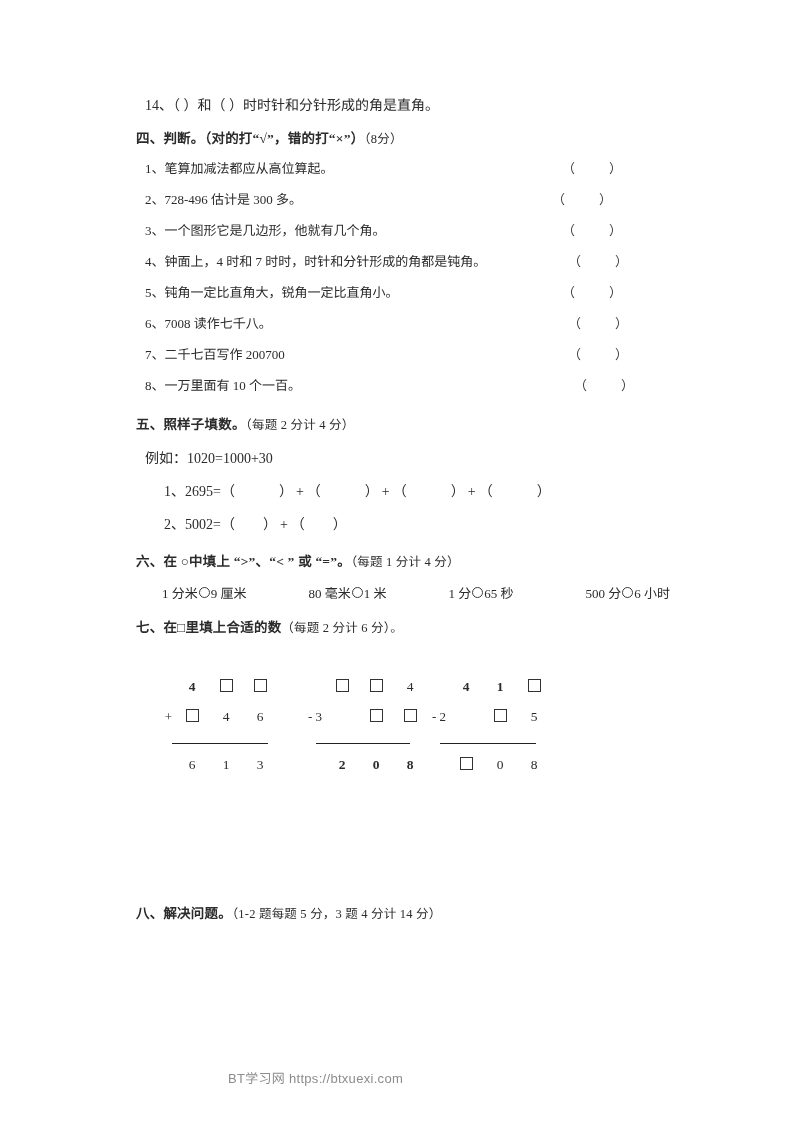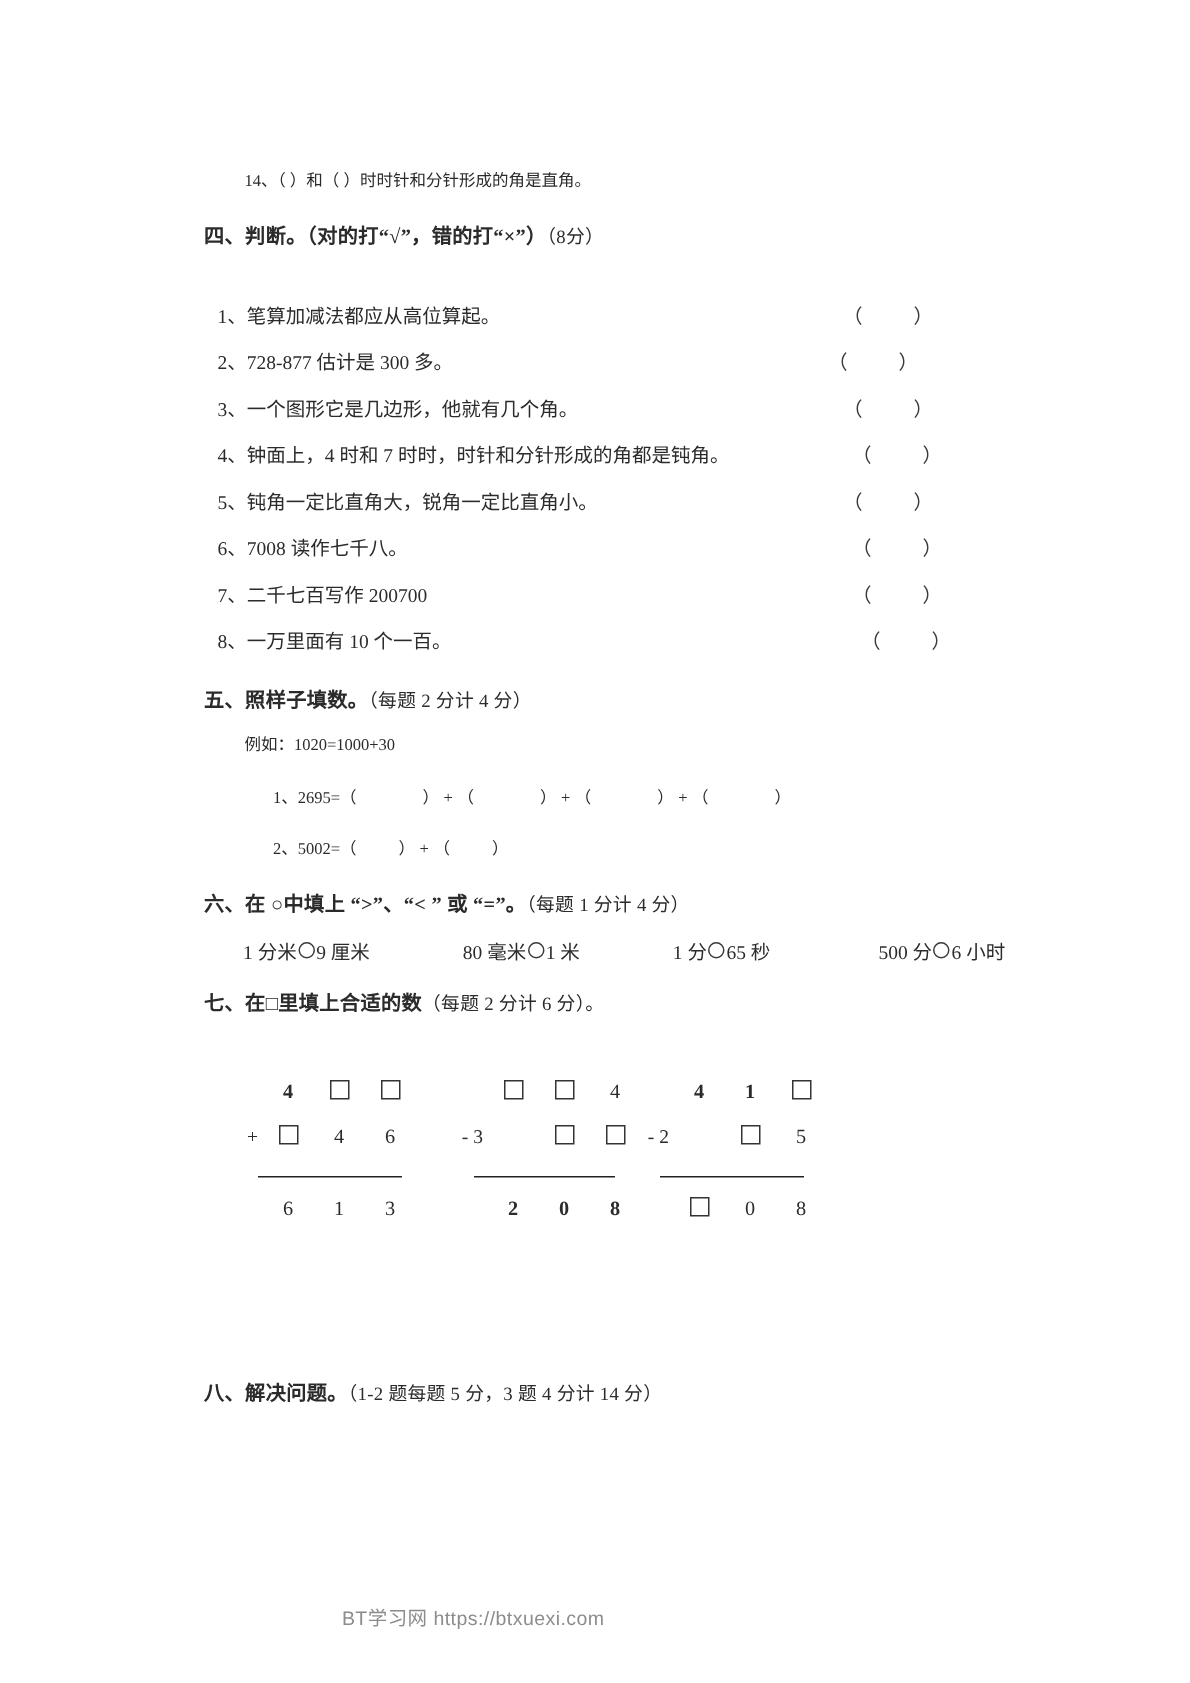--- a/index.html
+++ b/index.html
@@ -39,30 +39,30 @@
     margin: 0;
     letter-spacing: 0.2px;
     white-space: nowrap;
     padding-left: 24px;
   }
   .section-head .pts {
     font-weight: normal;
     font-size: 12.5px;
   }
   .q-line {
-    font-size: 11px;
+    font-size: 14px;
     line-height: 1.5;
-    margin: 18px;
+    margin: 0;
     white-space: nowrap;
   }
   .indent1 { padding-left: 33px; }
   .indent2 { padding-left: 52px; }
 
   
-  .tf-list { margin-top: 27px; }
+  .tf-list { margin-top: 4px; }
   .tf-row {
     position: relative;
     height: 31px;
     font-size: 13px;
     line-height: 31px;
     padding-left: 33px;
     white-space: nowrap;
   }
   .tf-text { display: inline-block; }
   .tf-brackets {
@@ -167,21 +167,21 @@
   <div class="content">
 
     <p class="q-line indent1">14、（        ）和（        ）时时针和分针形成的角是直角。</p>
 
     <p class="section-head" style="margin-top:13px;">
       <span>四、判断。（对的打“√”，错的打“×”）</span><span class="pts">（8分）</span>
     </p>
 
     <div class="tf-list" id="tf-list">
         <div class="tf-row"><span class="tf-text">1、笔算加减法都应从高位算起。</span><span class="tf-brackets" style="left: 450px;">（</span><span class="tf-brackets" style="left: 497px;">）</span></div>
-        <div class="tf-row"><span class="tf-text">2、728-877 估计是 300 多。</span><span class="tf-brackets" style="left: 440px;">（</span><span class="tf-brackets" style="left: 487px;">）</span></div>
+        <div class="tf-row"><span class="tf-text">2、728-496 估计是 300 多。</span><span class="tf-brackets" style="left: 440px;">（</span><span class="tf-brackets" style="left: 487px;">）</span></div>
         <div class="tf-row"><span class="tf-text">3、一个图形它是几边形，他就有几个角。</span><span class="tf-brackets" style="left: 450px;">（</span><span class="tf-brackets" style="left: 497px;">）</span></div>
         <div class="tf-row"><span class="tf-text">4、钟面上，4 时和 7 时时，时针和分针形成的角都是钝角。</span><span class="tf-brackets" style="left: 456px;">（</span><span class="tf-brackets" style="left: 503px;">）</span></div>
         <div class="tf-row"><span class="tf-text">5、钝角一定比直角大，锐角一定比直角小。</span><span class="tf-brackets" style="left: 450px;">（</span><span class="tf-brackets" style="left: 497px;">）</span></div>
         <div class="tf-row"><span class="tf-text">6、7008 读作七千八。</span><span class="tf-brackets" style="left: 456px;">（</span><span class="tf-brackets" style="left: 503px;">）</span></div>
         <div class="tf-row"><span class="tf-text">7、二千七百写作 200700</span><span class="tf-brackets" style="left: 456px;">（</span><span class="tf-brackets" style="left: 503px;">）</span></div>
         <div class="tf-row"><span class="tf-text">8、一万里面有 10 个一百。</span><span class="tf-brackets" style="left: 462px;">（</span><span class="tf-brackets" style="left: 509px;">）</span></div>
       </div>
 
     <p class="section-head" style="margin-top:14px;">
       <span>五、照样子填数。</span><span class="pts">（每题 2 分计 4 分）</span>
@@ -265,21 +265,21 @@
           <div class="vbar"></div>
           <div class="vrow">
             <div class="vcell op">&nbsp;</div>
             <div class="vcell"><span class="box"></span></div>
             <div class="vcell">0</div>
             <div class="vcell">8</div>
           </div>
         </div>
       </div>
 
-    <p class="section-head" style="margin-top:86px;">
+    <p class="section-head" style="margin-top:112px;">
       <span>八、解决问题。</span><span class="pts">（1-2 题每题 5 分，3 题 4 分计 14 分）</span>
     </p>
 
 
   </div>
 
   <div class="footer">BT学习网 https://btxuexi.com</div>
 </div>
 
 </body></html>

